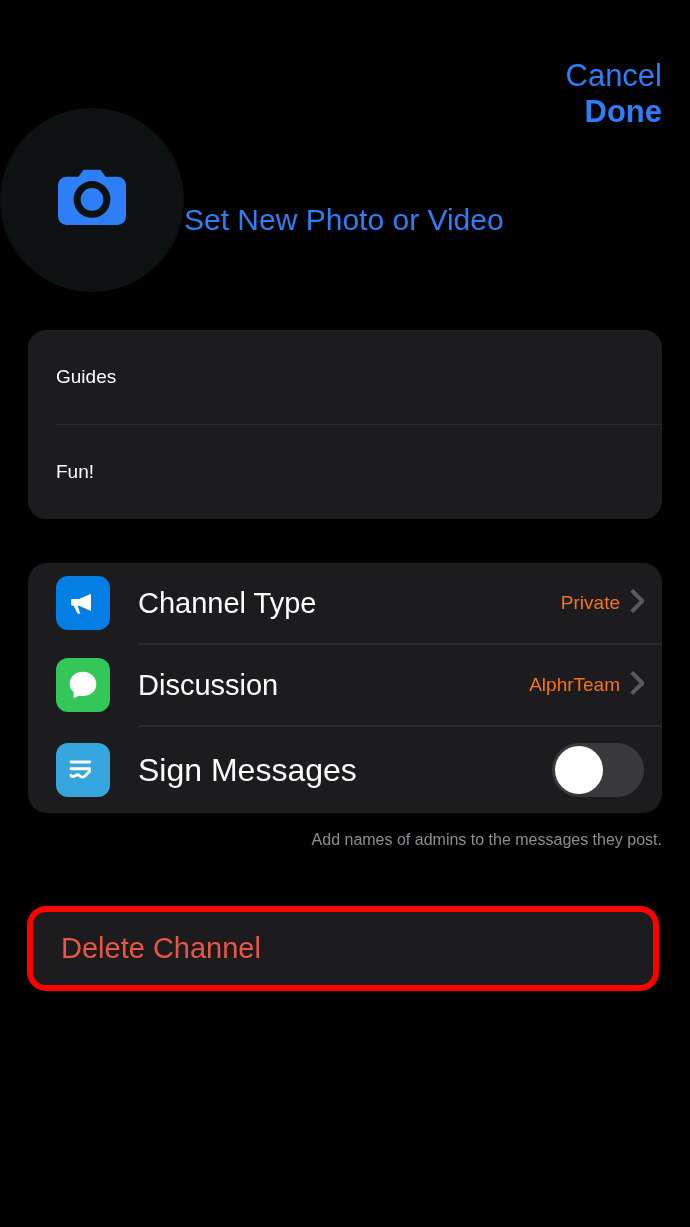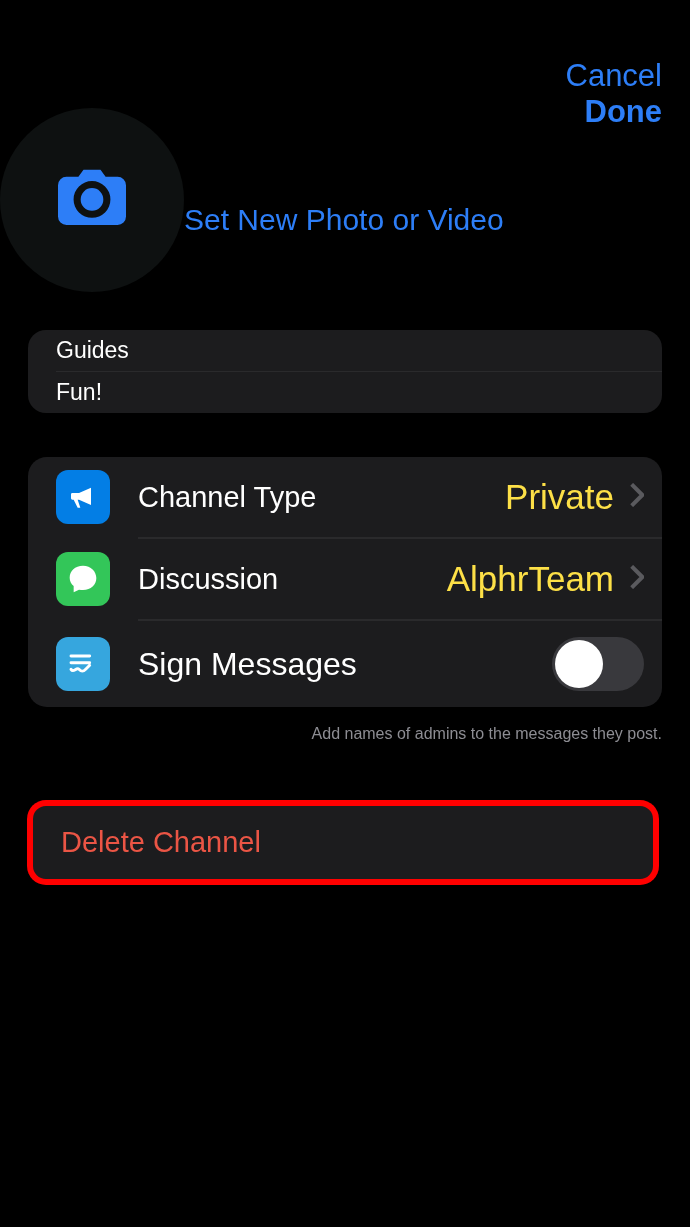--- a/index.html
+++ b/index.html
@@ -52,22 +52,22 @@
       cursor: pointer;
       font-weight: 400;
     }
     .card {
       background: #1c1c1e;
       border-radius: 18px;
       margin: 0 28px;
     }
     .card.first { margin-top: 38px; }
     .text-row {
-      padding: 7px 28px;
-      font-size: 23px;
+      padding: 36px 28px;
+      font-size: 19px;
       color: #fff;
     }
     .divider {
       height: 1px;
       background: #2a2a2c;
       margin-left: 28px;
     }
     .card.settings { margin-top: 44px; border-radius: 19px; }
     .setting-row {
       display: flex;
@@ -91,23 +91,23 @@
     .ib-green { background: #33c659; }
     .ib-red { background: #ff3b30; }
     .ib-teal { background: #36a6de; }
     .icon-box svg { width: 32px; height: 32px; fill: #fff; }
     .setting-label {
       font-size: 29px;
       color: #fff;
       flex: 1;
     }
     .setting-value {
-      font-size: 35px;
-      color: #fde047;
-      margin-right: 16px;
+      font-size: 19px;
+      color: #f97316;
+      margin-right: 10px;
     }
     .chevron svg { width: 14px; height: 24px; stroke: #5a5a5e; fill: none; stroke-width: 3; }
     .divider-inset {
       height: 1px;
       background: #2a2a2c;
       margin-left: 110px;
     }
     .toggle {
       width: 92px;
       height: 54px;

